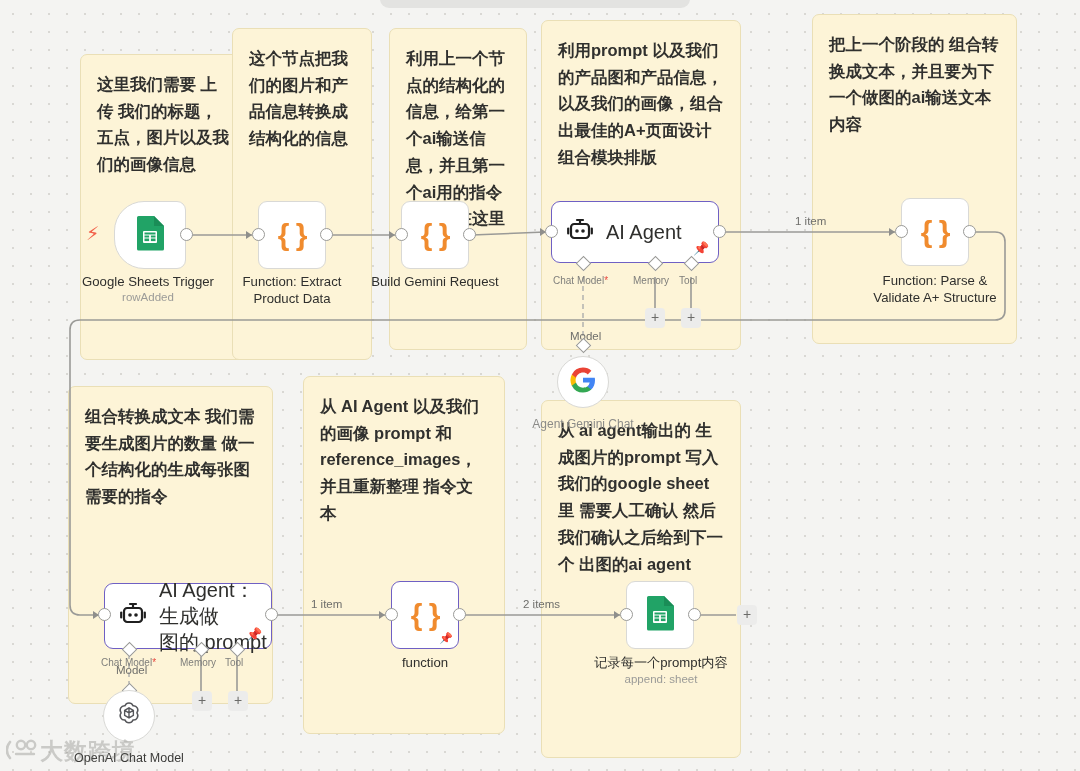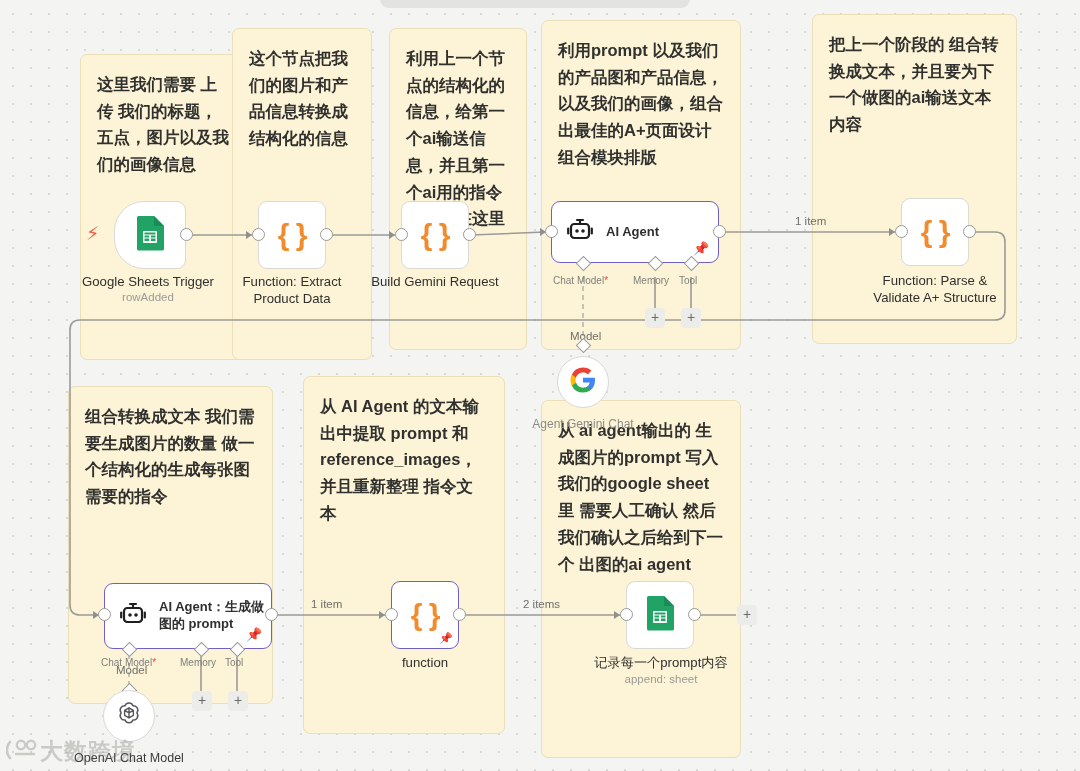--- a/index.html
+++ b/index.html
@@ -82,22 +82,22 @@
     white-space: pre-line;
   }
   .node-sub {
     position: absolute;
     text-align: center;
     font-size: 11.5px;
     color: #9b9b98;
     white-space: nowrap;
   }
   .inline-label {
-    font-size: 13px;
-    font-weight: 700;
+    font-size: 20px;
+    font-weight: 400;
     color: #2f2f2d;
     line-height: 1.3;
   }
   
   .port {
     position: absolute;
     width: 13px; height: 13px;
     border-radius: 50%;
     background: #fff;
     border: 1.6px solid #9a9a97;
@@ -177,21 +177,21 @@
 
   <div class="sticky" style="left:812px; top:14px; width:205px; height:330px;">
     <div class="sticky-text">把上一个阶段的 组合转换成文本，并且要为下一个做图的ai输送文本内容</div>
   </div>
 
   <div class="sticky" style="left:68px; top:386px; width:205px; height:318px;">
     <div class="sticky-text">组合转换成文本 我们需要生成图片的数量 做一个结构化的生成每张图需要的指令</div>
   </div>
 
   <div class="sticky" style="left:303px; top:376px; width:202px; height:358px;">
-    <div class="sticky-text">从 AI Agent 的文本输出中提取 prompt 和 reference_images，并且重新整理 指令文本</div>
+    <div class="sticky-text">从 AI Agent 以及我们的画像 prompt 和 reference_images，并且重新整理 指令文本</div>
   </div>
 
   <div class="sticky" style="left:541px; top:400px; width:200px; height:358px;">
     <div class="sticky-text">从 ai agent输出的 生成图片的prompt 写入 我们的google sheet 里 需要人工确认 然后我们确认之后给到下一个 出图的ai agent</div>
   </div>
 
   <svg class="wires">
 
     <path class="wire" d="M 188 235 L 252 235"></path>
 

